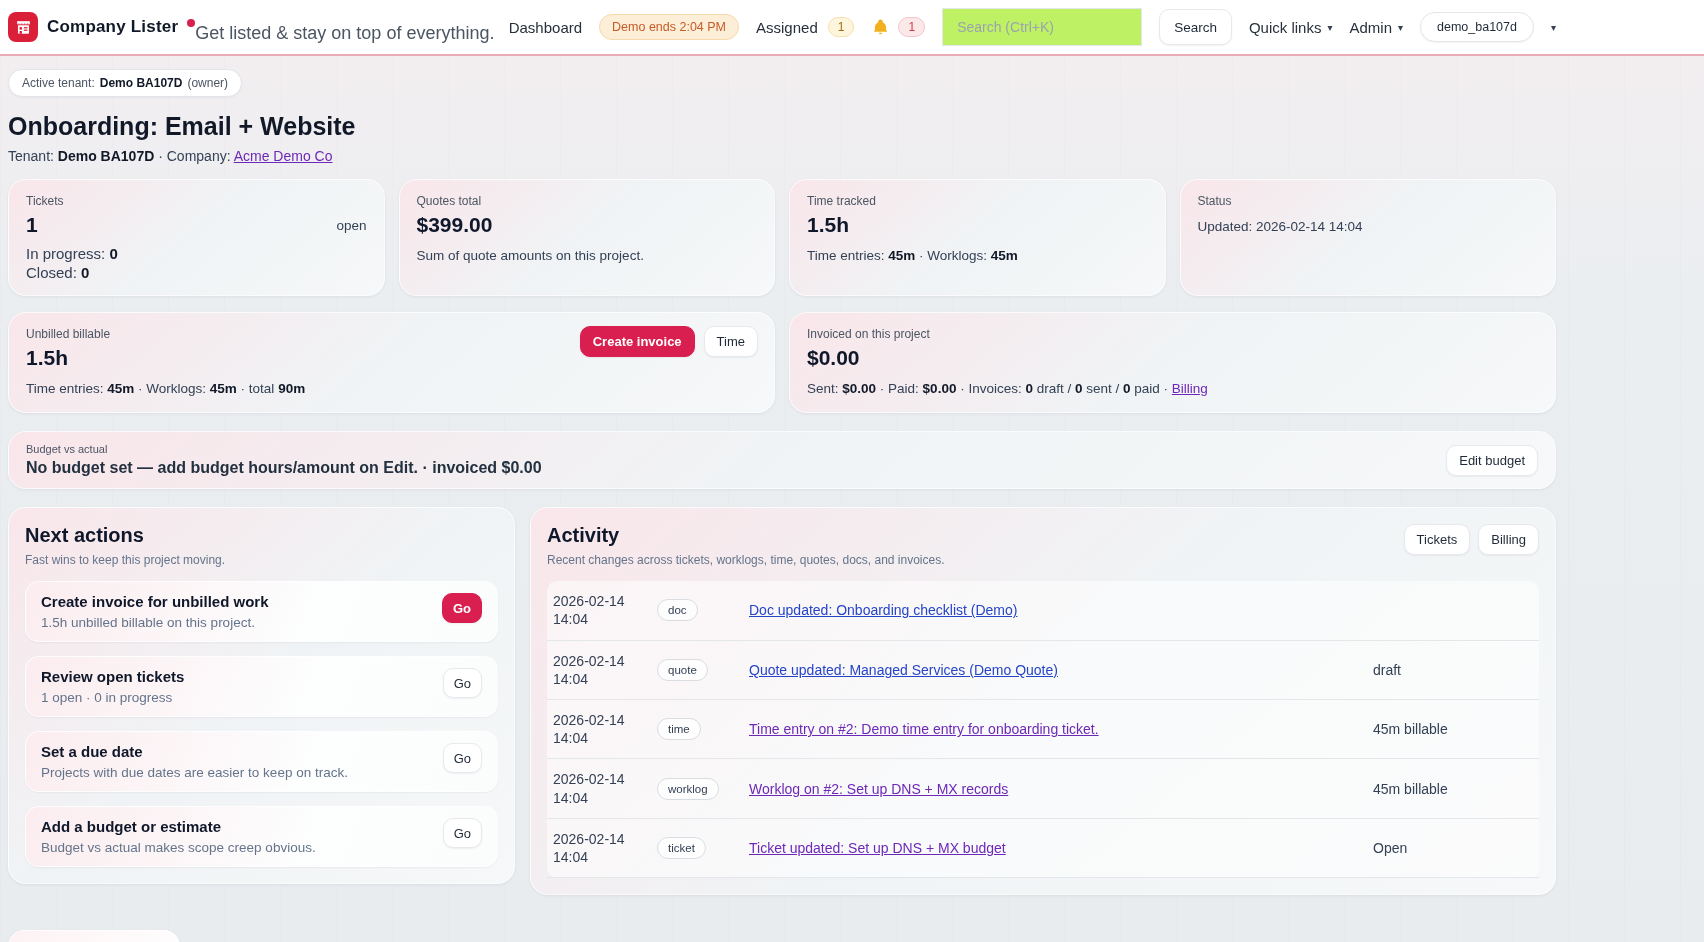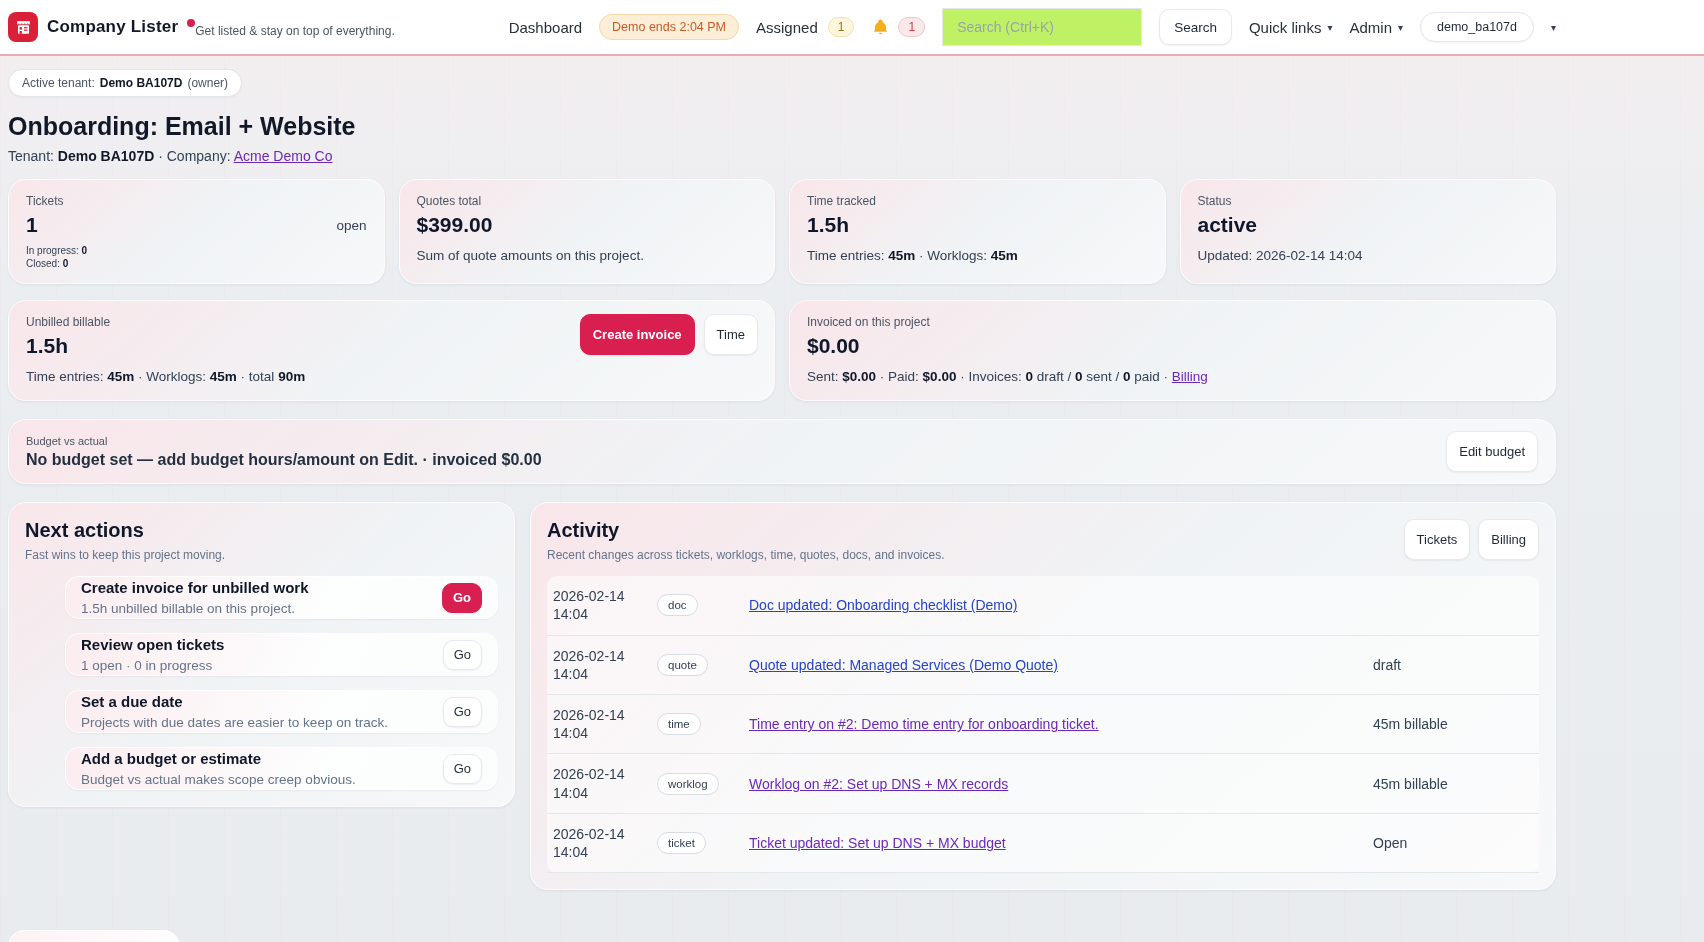--- a/index.html
+++ b/index.html
@@ -24,21 +24,21 @@
   }
   .topbar-inner { width: 1548px; margin-left: 8px; display: flex; align-items: center; }
   .brand { display: flex; flex-direction: row; }
   .brand-row { display: flex; align-items: center; gap: 9px; }
   .logo {
     width: 30px; height: 30px; border-radius: 8px; background: #d92038;
     display: flex; align-items: center; justify-content: center;
   }
   .app-title { font-size: 17px; font-weight: 700; color: #111827; letter-spacing: .2px; }
   .brand-dot { width: 8px; height: 8px; border-radius: 50%; background: #d91f4f; margin-top: -8px; }
-  .tagline { font-size: 12px; color: #4b5563; margin-top: 12px; }
+  .tagline { font-size: 18px; color: #4b5563; margin-top: 12px; }
 
   .nav { margin-left: auto; display: flex; align-items: center; gap: 17px; }
   .nav-link { font-size: 15px; color: #28303b; cursor: pointer; }
   .pill-badge {
     font-size: 12.5px; border-radius: 999px; padding: 5px 12px;
     background: #fdeed8; border: 1px solid #f5d9ab; color: #c75b28;
   }
   .assigned-group { display: flex; align-items: center; gap: 10px; }
   .count-amber {
     font-size: 12px; padding: 2px 9px; border-radius: 999px;
@@ -55,21 +55,21 @@
     font-family: inherit; outline: none;
   }
   .search-input::placeholder { color: #9aa3af; }
   .btn {
     display: inline-flex; align-items: center; justify-content: center; gap: 6px;
     background: #fff; border: 1px solid #e7e9ee; border-radius: 10px;
     height: 36px; padding: 0 14px; font-size: 13.5px; font-weight: 500; color: #1f2937;
     box-shadow: 0 1px 2px rgba(16,24,40,.06); cursor: pointer; white-space: nowrap;
     font-family: inherit;
   }
-  .btn.small { height: 41px; padding: 0 12px; font-size: 13px; }
+  .btn.small { height: 31px; padding: 0 12px; font-size: 13px; }
   .btn.primary { background: #d91f4f; border-color: #d91f4f; color: #fff; font-weight: 600; }
   .dropdown { display: flex; align-items: center; gap: 6px; font-size: 15px; color: #28303b; cursor: pointer; }
   .caret { font-size: 10px; color: #374151; }
   .user-pill {
     background: #fff; border: 1px solid #e3e6ea; border-radius: 999px;
     padding: 7px 16px; font-size: 12.5px; color: #1f2937; cursor: pointer;
     box-shadow: 0 1px 2px rgba(16,24,40,.05);
   }
 
   
@@ -94,46 +94,45 @@
     box-shadow: 0 1px 3px rgba(15,23,42,.07);
     padding: 14px 17px;
   }
   .stats-grid { display: grid; grid-template-columns: repeat(4, 1fr); gap: 14px; margin-top: 15px; }
   .stat-label { font-size: 12px; color: #4b5563; }
   .stat-value { font-size: 21px; font-weight: 700; color: #0f172a; margin-top: 5px; }
   .value-row { display: flex; align-items: center; justify-content: space-between; }
   .side-tag { font-size: 13.5px; font-weight: 400; color: #334155; }
   .stat-sub { font-size: 13.5px; color: #334155; margin-top: 10px; line-height: 1.35; }
   .stat-sub b { color: #111827; }
-  .stat-line { font-size: 10px; color: #334155; margin-top: 2px; }
+  .stat-line { font-size: 15px; color: #334155; margin-top: 2px; }
   .stat-line b { color: #111827; }
 
   .billing-grid { display: grid; grid-template-columns: 1fr 1fr; gap: 14px; margin-top: 16px; }
   .card-actions { position: absolute; top: 13px; right: 16px; display: flex; gap: 9px; }
   .rel { position: relative; }
 
   .budget-card { margin-top: 18px; display: flex; align-items: center; padding: 11px 17px; }
   .budget-label { font-size: 11px; color: #4b5563; }
   .budget-line { font-size: 16px; font-weight: 700; color: #23303f; margin-top: 4px; }
   .budget-card .btn { margin-left: auto; }
 
   
   .bottom-grid { display: grid; grid-template-columns: 507px 1fr; gap: 15px; margin-top: 18px; align-items: start; }
   .panel { border-radius: 18px; padding: 16px; }
   .panel-title { font-size: 20px; font-weight: 700; color: #0f172a; }
   .panel-sub { font-size: 12px; color: #64748b; margin-top: 6px; }
   .panel-head { display: flex; align-items: flex-start; }
   .panel-head .actions { margin-left: auto; display: flex; gap: 8px; }
 
   .action-item {
-    display: flex; align-items: center; border-radius: 14px; margin-top: 14px;
+    display: flex; align-items: flex-start; border-radius: 14px; margin-top: 14px;
     background: linear-gradient(115deg, #fbecef 0%, #fdfefe 60%, #fbfcfc 100%);
     border: 1px solid rgba(255,255,255,.8); box-shadow: 0 1px 2px rgba(15,23,42,.05);
-    padding: 2px 15px;
-    margin-left: 40px;
+    padding: 11px 15px;
   }
   .action-title { font-size: 15px; font-weight: 700; color: #0f172a; }
   .action-sub { font-size: 13.5px; color: #64748b; margin-top: 5px; }
   .go-btn {
     margin-left: auto; height: 30px; min-width: 36px; padding: 0 10px;
     border-radius: 10px; font-size: 13px; display: inline-flex; align-items: center; justify-content: center;
     background: #fff; border: 1px solid #e7e9ee; color: #1f2937; cursor: pointer;
     box-shadow: 0 1px 2px rgba(16,24,40,.06); font-family: inherit;
   }
   .go-btn.primary { background: #d91f4f; border-color: #d91f4f; color: #fff; font-weight: 600; }
@@ -260,21 +259,20 @@
     </div>
 
     <div class="card">
       <div class="stat-label">Time tracked</div>
       <div class="stat-value">1.5h</div>
       <div class="stat-sub"><span>Time entries: </span><b>45m</b><span> · Worklogs: </span><b>45m</b></div>
     </div>
 
     <div class="card">
       <div class="stat-label">Status</div>
-      <div class="stat-value">active</div>
       <div class="stat-sub">Updated: 2026-02-14 14:04</div>
     </div>
   </div>
 
   
   <div class="billing-grid">
     <div class="card rel">
       <div class="stat-label">Unbilled billable</div>
       <div class="stat-value">1.5h</div>
       <div class="stat-sub"><span>Time entries: </span><b>45m</b><span> · Worklogs: </span><b>45m</b><span> · total </span><b>90m</b></div>

